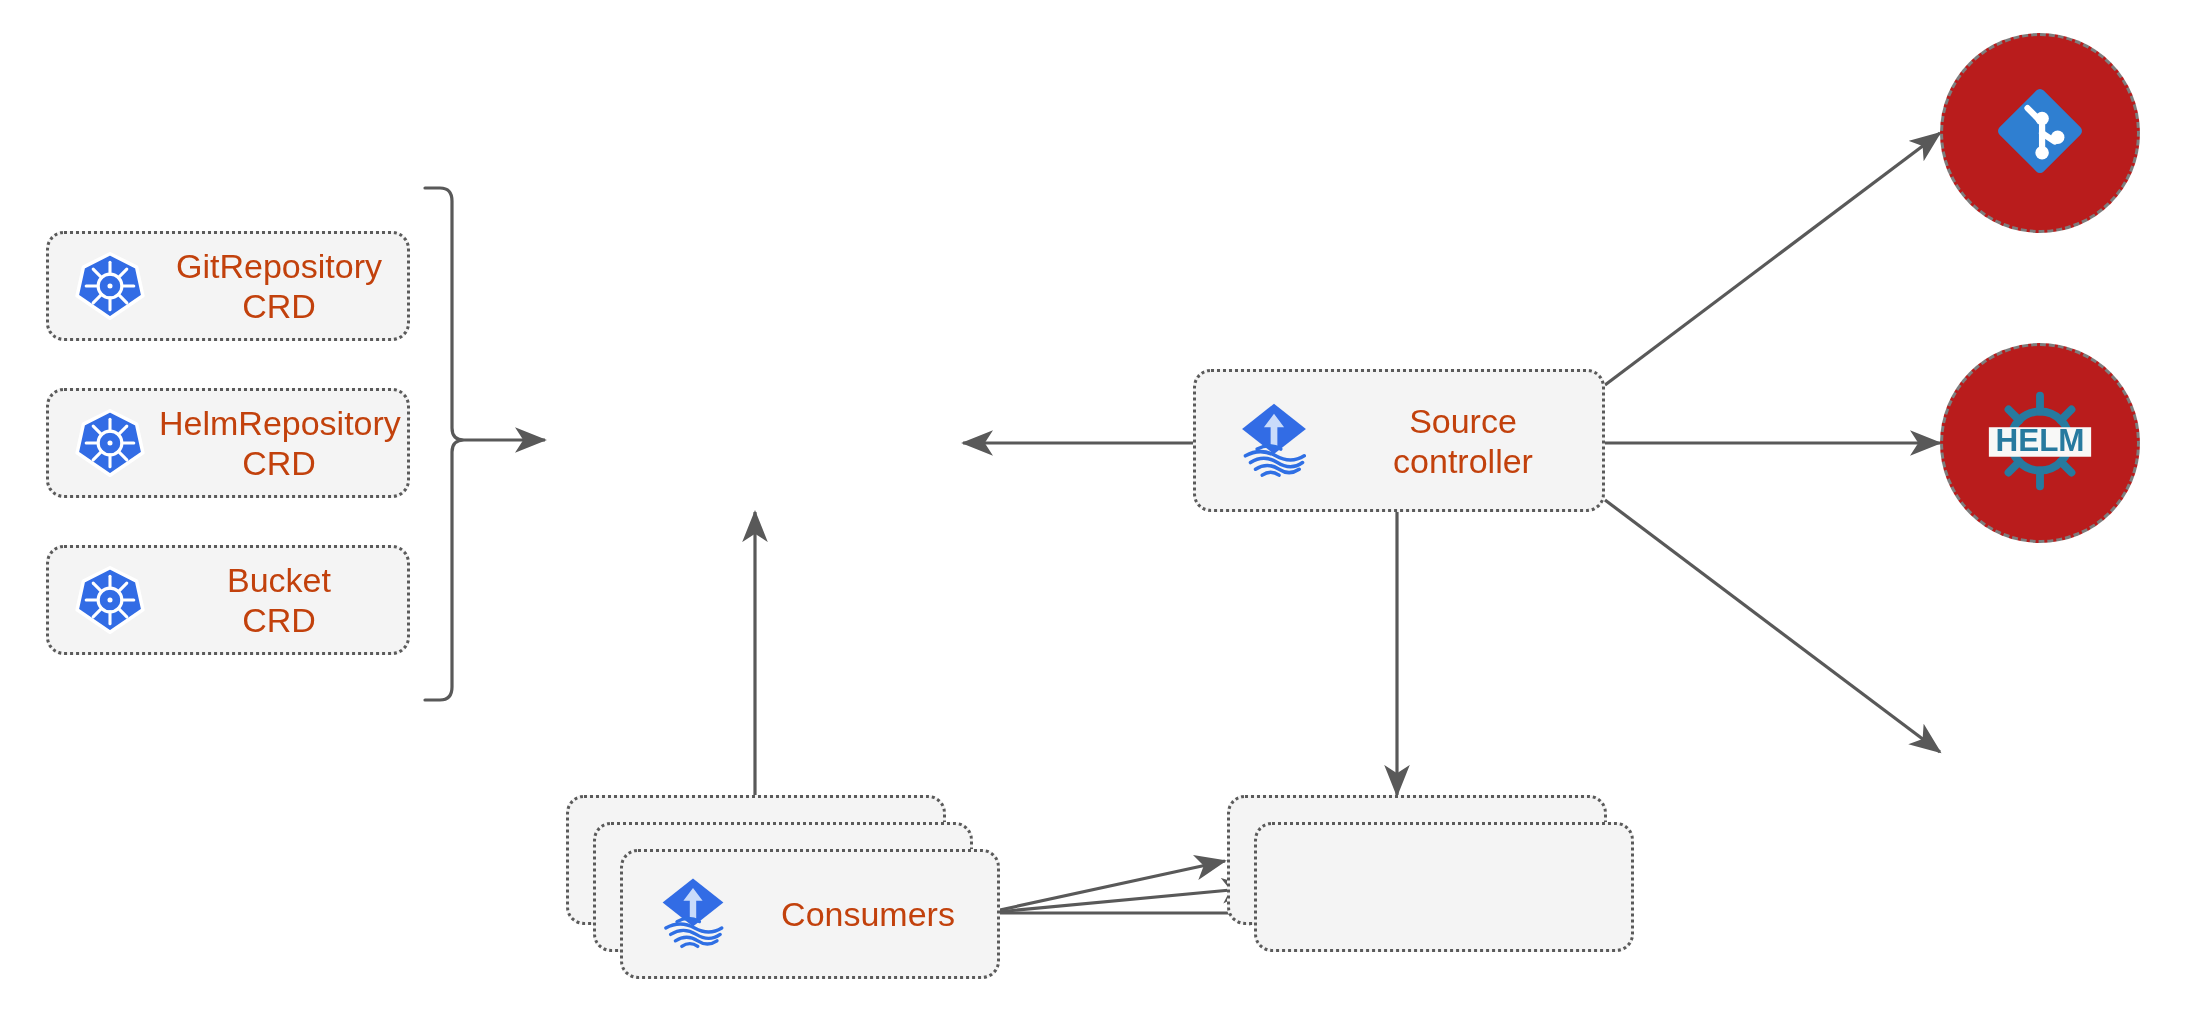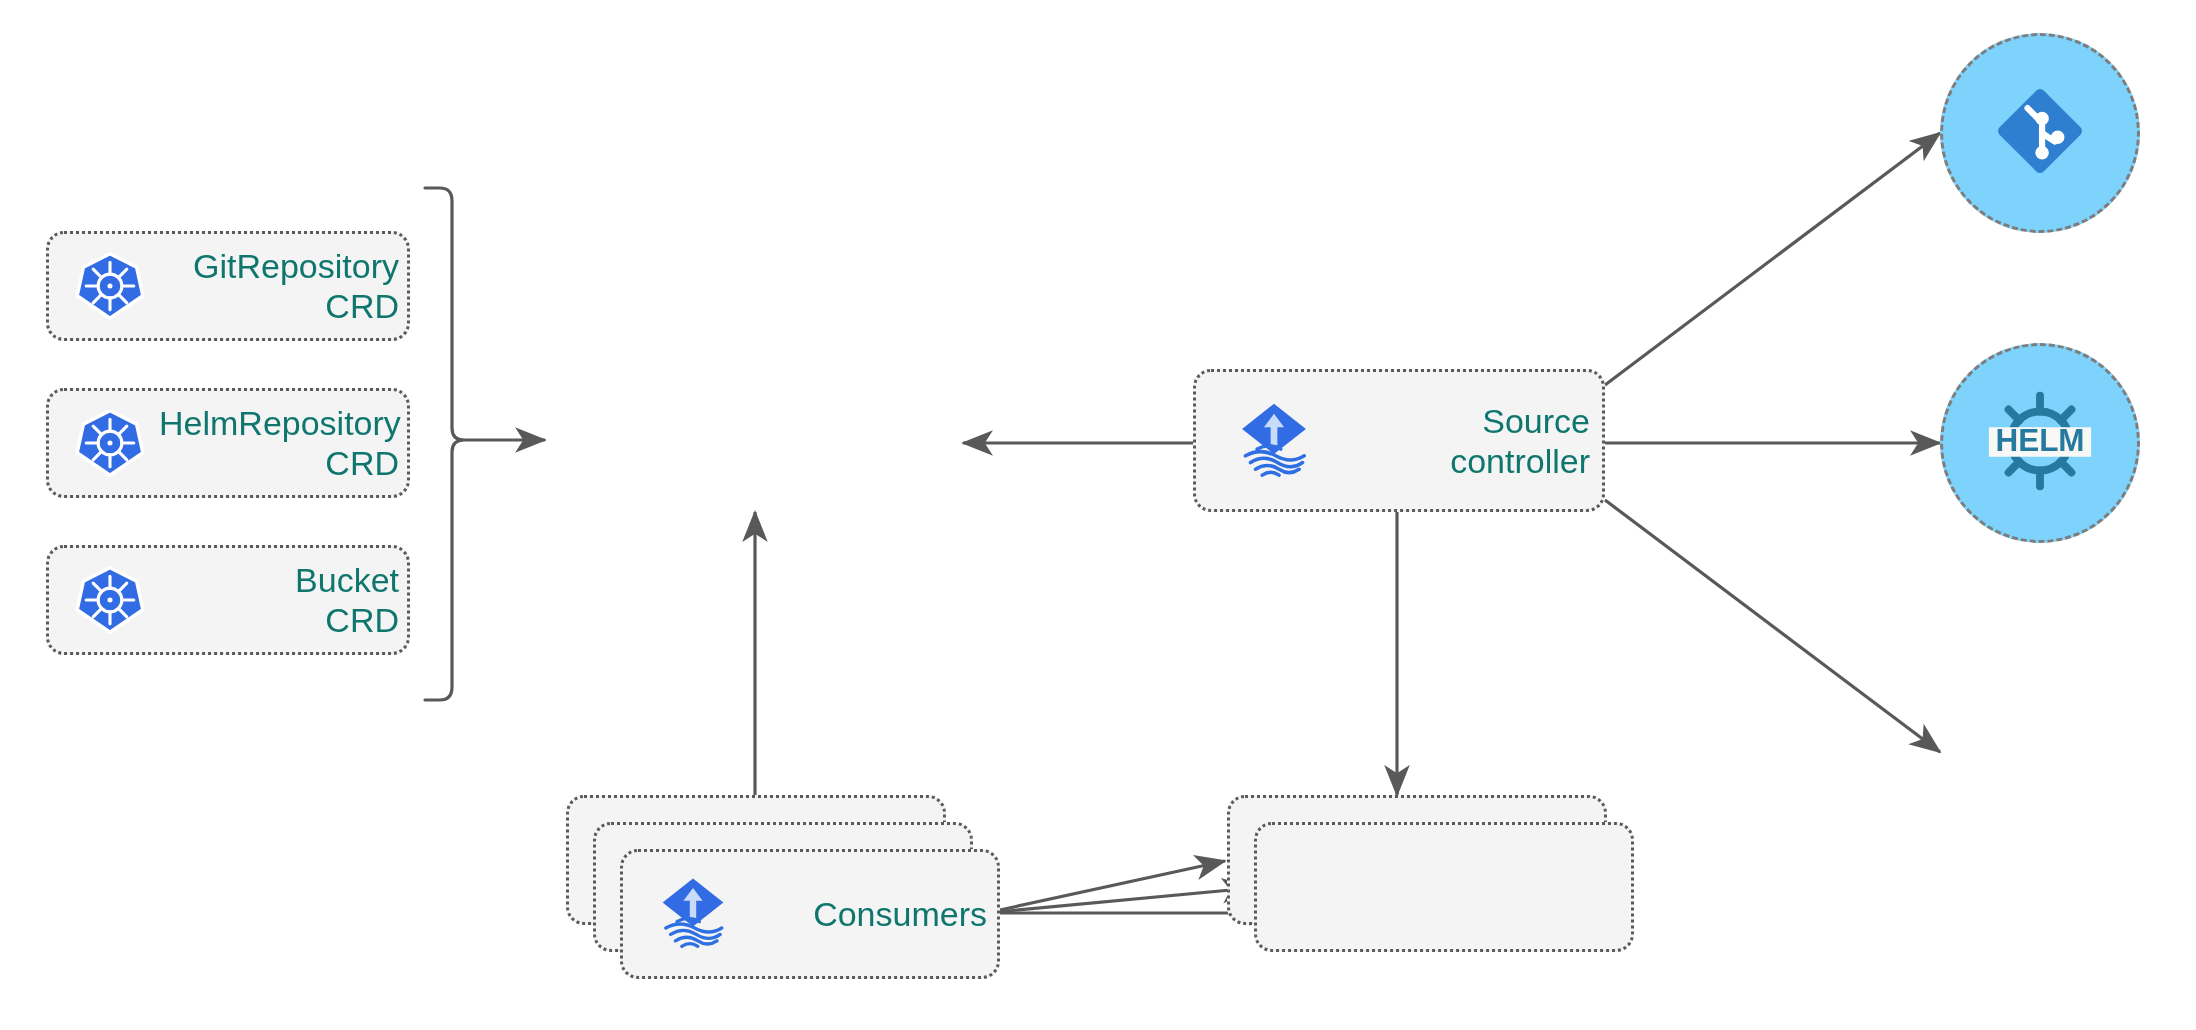--- a/index.html
+++ b/index.html
@@ -5,31 +5,31 @@
   html,body{margin:0;padding:0;background:#ffffff;}
   body{width:2196px;height:1030px;position:relative;overflow:hidden;
        font-family:"Liberation Sans",sans-serif;}
   #stage{position:absolute;left:0;top:0;width:2196px;height:1030px;}
 
   
   .node{position:absolute;background:#f4f4f4;border:3px dotted #5a5a5a;
         border-radius:18px;box-sizing:border-box;display:flex;
         align-items:center;}
   .node.ghost{background:#f4f4f4;}
-  .node .label{font-size:34px;color:#0f766e;line-height:1.18;
-        text-align:right;white-space:pre-line;}
+  .node .label{font-size:34px;color:#c2410c;line-height:1.18;
+        text-align:center;white-space:pre-line;}
   .crd{width:364px;height:110px;}
   .crd .ico{position:absolute;left:26px;top:50%;transform:translateY(-50%);
         width:70px;height:70px;}
   .crd .label{position:absolute;left:110px;right:8px;top:50%;
         transform:translateY(-50%);}
 
   
   .circ{position:absolute;width:200px;height:200px;border-radius:50%;
-        background:#7dd3fc;border:3px dashed #7d7d7d;box-sizing:border-box;
+        background:#b91c1c;border:3px dashed #7d7d7d;box-sizing:border-box;
         display:flex;align-items:center;justify-content:center;}
 
   
   #wires{position:absolute;left:0;top:0;width:2196px;height:1030px;
          pointer-events:none;}
   .ico,.logo{display:block;}
 </style>
 </head>
 <body>
 

